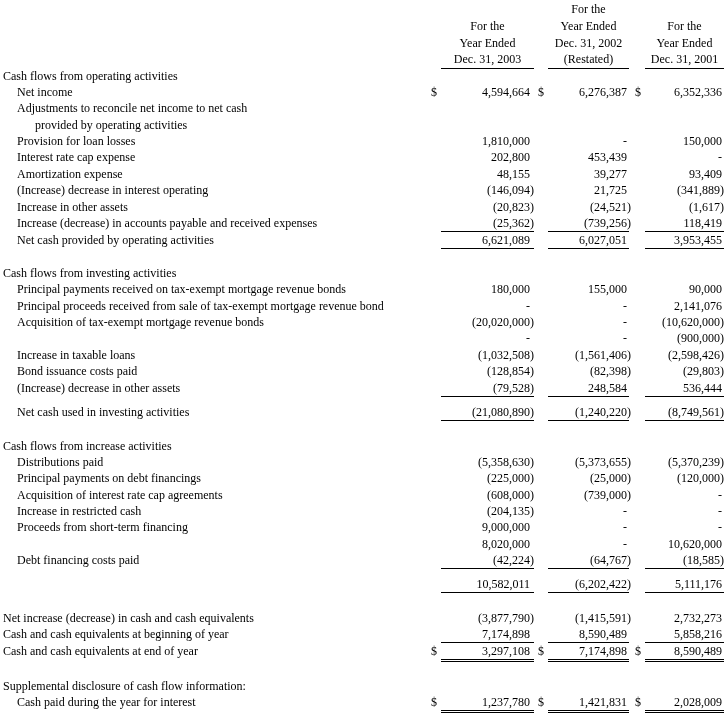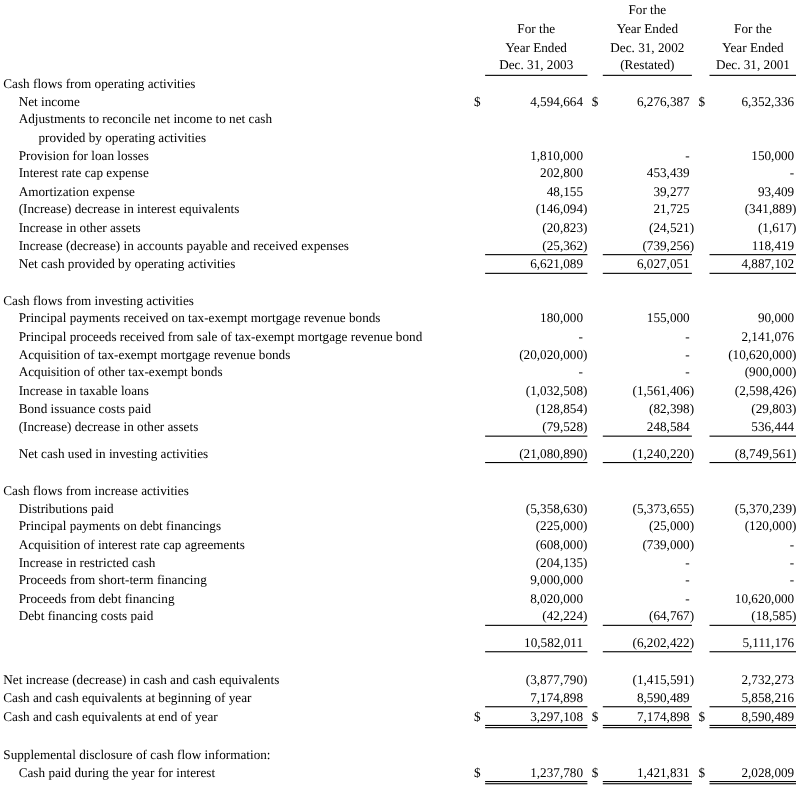--- a/index.html
+++ b/index.html
@@ -87,21 +87,21 @@
   <span class="val v1">453,439</span>
   <span class="val v2">-</span>
 </div>
 <div class="row" style="top:166px">
   <span class="lbl i1">Amortization expense</span>
   <span class="val v0">48,155</span>
   <span class="val v1">39,277</span>
   <span class="val v2">93,409</span>
 </div>
 <div class="row" style="top:182px">
-  <span class="lbl i1">(Increase) decrease in interest equivalents</span>
+  <span class="lbl i1">(Increase) decrease in interest operating</span>
   <span class="val v0" style="width:93px">(146,094)</span>
   <span class="val v1">21,725</span>
   <span class="val v2" style="width:79px">(341,889)</span>
 </div>
 <div class="row" style="top:199px">
   <span class="lbl i1">Increase in other assets</span>
   <span class="val v0" style="width:93px">(20,823)</span>
   <span class="val v1" style="width:83px">(24,521)</span>
   <span class="val v2" style="width:79px">(1,617)</span>
 </div>
@@ -111,21 +111,21 @@
   <span class="val v1" style="width:83px">(739,256)</span>
   <span class="val v2">118,419</span>
 </div>
 <div class="ul u0" style="top:231px"></div>
 <div class="ul u1" style="top:231px"></div>
 <div class="ul u2" style="top:231px"></div>
 <div class="row" style="top:232px">
   <span class="lbl i1">Net cash provided by operating activities</span>
   <span class="val v0">6,621,089</span>
   <span class="val v1">6,027,051</span>
-  <span class="val v2">4,887,102</span>
+  <span class="val v2">3,953,455</span>
 </div>
 <div class="ul u0" style="top:248px"></div>
 <div class="ul u1" style="top:248px"></div>
 <div class="ul u2" style="top:248px"></div>
 
 <div class="row" style="top:265px">
   <span class="lbl">Cash flows from investing activities</span>
 </div>
 <div class="row" style="top:281px">
   <span class="lbl i1">Principal payments received on tax-exempt mortgage revenue bonds</span>
@@ -139,21 +139,20 @@
   <span class="val v1">-</span>
   <span class="val v2">2,141,076</span>
 </div>
 <div class="row" style="top:314px">
   <span class="lbl i1">Acquisition of tax-exempt mortgage revenue bonds</span>
   <span class="val v0" style="width:93px">(20,020,000)</span>
   <span class="val v1">-</span>
   <span class="val v2" style="width:79px">(10,620,000)</span>
 </div>
 <div class="row" style="top:330px">
-  <span class="lbl i1">Acquisition of other tax-exempt bonds</span>
   <span class="val v0">-</span>
   <span class="val v1">-</span>
   <span class="val v2" style="width:79px">(900,000)</span>
 </div>
 <div class="row" style="top:347px">
   <span class="lbl i1">Increase in taxable loans</span>
   <span class="val v0" style="width:93px">(1,032,508)</span>
   <span class="val v1" style="width:83px">(1,561,406)</span>
   <span class="val v2" style="width:79px">(2,598,426)</span>
 </div>
@@ -209,21 +208,20 @@
   <span class="val v1">-</span>
   <span class="val v2">-</span>
 </div>
 <div class="row" style="top:519px">
   <span class="lbl i1">Proceeds from short-term financing</span>
   <span class="val v0">9,000,000</span>
   <span class="val v1">-</span>
   <span class="val v2">-</span>
 </div>
 <div class="row" style="top:536px">
-  <span class="lbl i1">Proceeds from debt financing</span>
   <span class="val v0">8,020,000</span>
   <span class="val v1">-</span>
   <span class="val v2">10,620,000</span>
 </div>
 <div class="row" style="top:552px">
   <span class="lbl i1">Debt financing costs paid</span>
   <span class="val v0" style="width:93px">(42,224)</span>
   <span class="val v1" style="width:83px">(64,767)</span>
   <span class="val v2" style="width:79px">(18,585)</span>
 </div>

